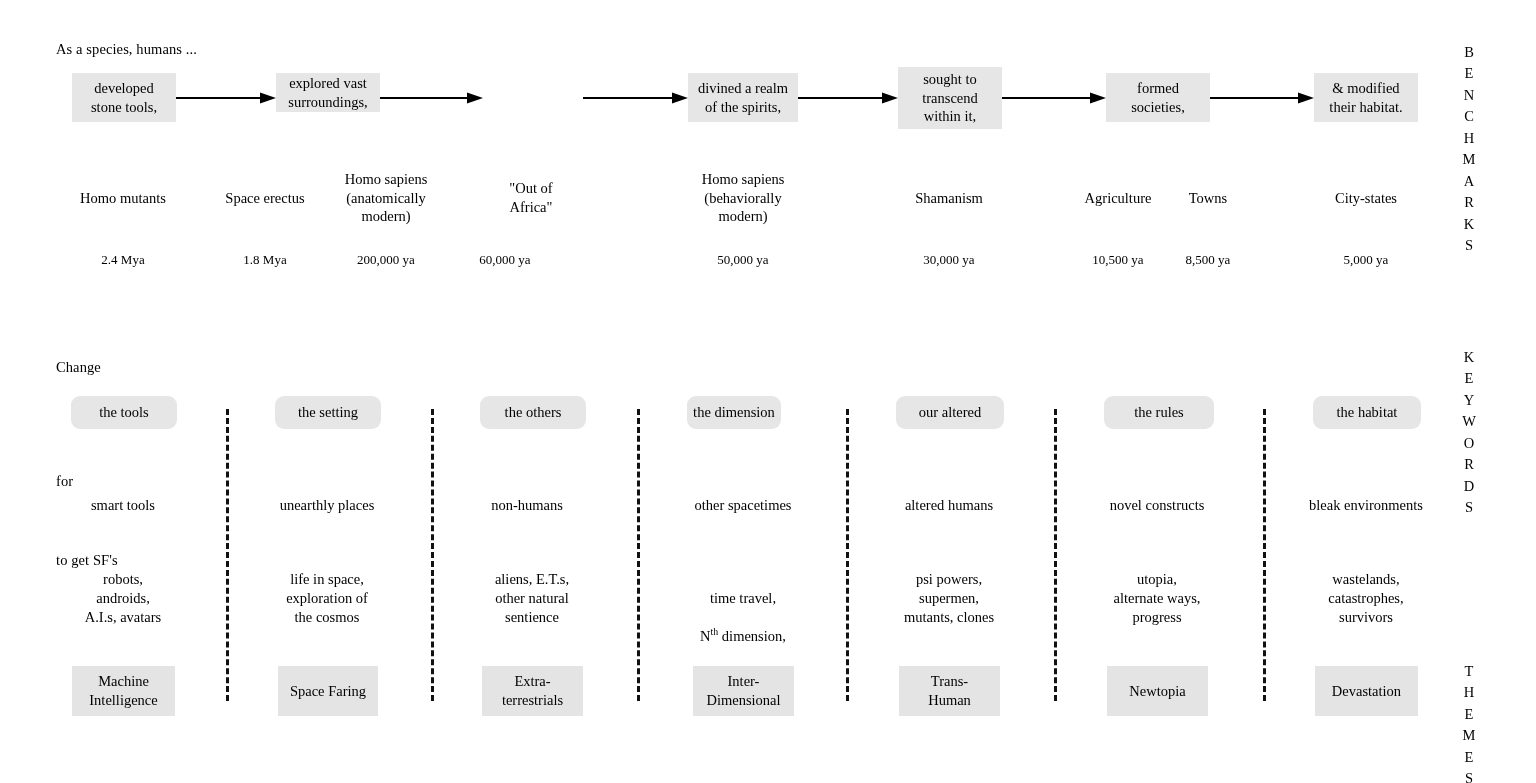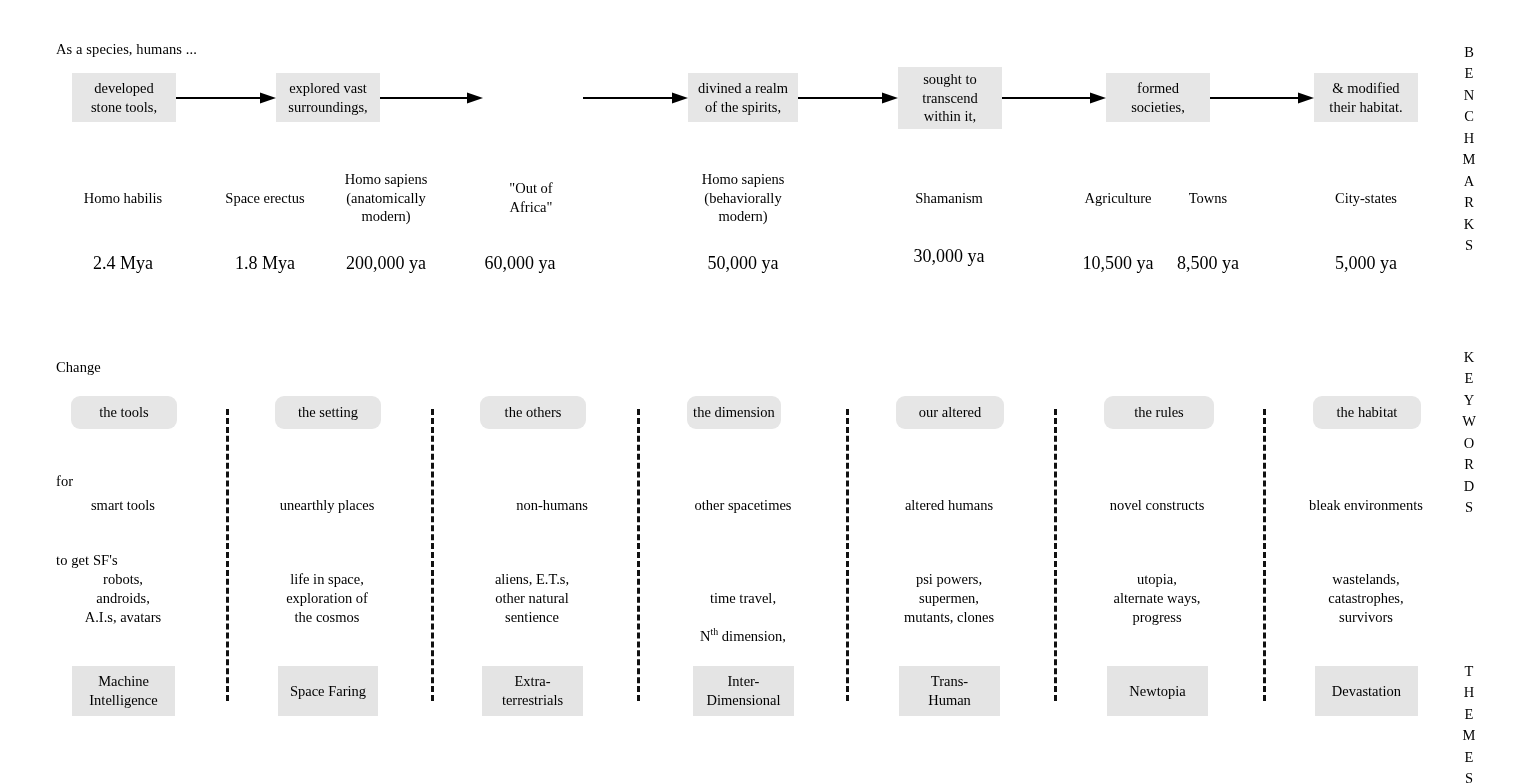--- a/index.html
+++ b/index.html
@@ -65,21 +65,21 @@
     display: block;
   }
   .arrow-wrap svg { display: block; }
 
   
   .bm-name {
     font-size: 14.5px;
     line-height: 1.28;
   }
   .bm-date {
-    font-size: 18px;
+    font-size: 13px;
     line-height: 1.28;
   }
 
   
   .kw-pill {
     position: absolute;
     background: #e6e6e6;
     border-radius: 9px;
     display: flex;
     align-items: center;
@@ -141,21 +141,21 @@
 </head>
 <body>
 
 <div class="stage">
 
   <div class="abs intro-label" style="left:56px; top:40px;">As a species, humans ...</div>
 
   <div class="bm-box" style="left:72px; top:73px; width:104px; height:49px;">developed
 stone tools,</div>
 
-  <div class="bm-box" style="left:276px; top:73px; width:104px; height:49px;">explored vast
+  <div class="bm-box" style="left:276px; top:73px; width:104px; height:39px;">explored vast
 surroundings,</div>
 
 
   <div class="bm-box" style="left:688px; top:73px; width:110px; height:49px;">divined a realm
 of the spirits,</div>
 
   <div class="bm-box" style="left:898px; top:67px; width:104px; height:62px;">sought to
 transcend
 within it,</div>
 
@@ -195,41 +195,41 @@
       <polygon points="88,0.5 104,6 88,11.5" fill="#000"></polygon>
     </svg>
   </div>
   <div class="arrow-wrap" style="left:1210px; top:92px; width:104px;">
     <svg width="104" height="12" viewBox="0 0 104 12">
       <line x1="0" y1="6" x2="90" y2="6" stroke="#000" stroke-width="2.1"></line>
       <polygon points="88,0.5 104,6 88,11.5" fill="#000"></polygon>
     </svg>
   </div>
 
-  <div class="ctext bm-name" style="left:123px; top:189px;">Homo habilis</div>
+  <div class="ctext bm-name" style="left:123px; top:189px;">Homo mutants</div>
   <div class="ctext bm-name" style="left:265px; top:189px;">Space erectus</div>
   <div class="ctext bm-name" style="left:386px; top:170px;">Homo sapiens
 (anatomically
 modern)</div>
   <div class="ctext bm-name" style="left:531px; top:179px;">"Out of
 Africa"</div>
   <div class="ctext bm-name" style="left:743px; top:170px;">Homo sapiens
 (behaviorally
 modern)</div>
   <div class="ctext bm-name" style="left:949px; top:189px;">Shamanism</div>
   <div class="ctext bm-name" style="left:1118px; top:189px;">Agriculture</div>
   <div class="ctext bm-name" style="left:1208px; top:189px;">Towns</div>
   <div class="ctext bm-name" style="left:1366px; top:189px;">City-states</div>
 
   <div class="ctext bm-date" style="left:123px; top:252px;">2.4 Mya</div>
   <div class="ctext bm-date" style="left:265px; top:252px;">1.8 Mya</div>
   <div class="ctext bm-date" style="left:386px; top:252px;">200,000 ya</div>
-  <div class="ctext bm-date" style="left:520px; top:252px;">60,000 ya</div>
+  <div class="ctext bm-date" style="left:505px; top:252px;">60,000 ya</div>
   <div class="ctext bm-date" style="left:743px; top:252px;">50,000 ya</div>
-  <div class="ctext bm-date" style="left:949px; top:245px;">30,000 ya</div>
+  <div class="ctext bm-date" style="left:949px; top:252px;">30,000 ya</div>
   <div class="ctext bm-date" style="left:1118px; top:252px;">10,500 ya</div>
   <div class="ctext bm-date" style="left:1208px; top:252px;">8,500 ya</div>
   <div class="ctext bm-date" style="left:1366px; top:252px;">5,000 ya</div>
 
   <div class="vlabel" style="left:1458px; top:42px;">
     <span id="vl-benchmarks">
         <span>B</span>
         <span>E</span>
         <span>N</span>
         <span>C</span>
@@ -251,21 +251,21 @@
   <div class="kw-pill" style="left:71px; top:396px; width:106px; height:33px;">the tools</div>
   <div class="kw-pill" style="left:275px; top:396px; width:106px; height:33px;">the setting</div>
   <div class="kw-pill" style="left:480px; top:396px; width:106px; height:33px;">the others</div>
   <div class="kw-pill" style="left:687px; top:396px; width:94px; height:33px;">the dimension</div>
   <div class="kw-pill" style="left:896px; top:396px; width:108px; height:33px;">our altered</div>
   <div class="kw-pill" style="left:1104px; top:396px; width:110px; height:33px;">the rules</div>
   <div class="kw-pill" style="left:1313px; top:396px; width:108px; height:33px;">the habitat</div>
 
   <div class="ctext mid-text" style="left:123px; top:496px;">smart tools</div>
   <div class="ctext mid-text" style="left:327px; top:496px;">unearthly places</div>
-  <div class="ctext mid-text" style="left:552px; top:496px;">non-humans</div>
+  <div class="ctext mid-text" style="left:527px; top:496px;">non-humans</div>
   <div class="ctext mid-text" style="left:743px; top:496px;">other spacetimes</div>
   <div class="ctext mid-text" style="left:949px; top:496px;">altered humans</div>
   <div class="ctext mid-text" style="left:1157px; top:496px;">novel constructs</div>
   <div class="ctext mid-text" style="left:1366px; top:496px;">bleak environments</div>
 
   <div class="ctext mid-text" style="left:123px; top:570px;">robots,
 androids,
 A.I.s, avatars</div>
   <div class="ctext mid-text" style="left:327px; top:570px;">life in space,
 exploration of

